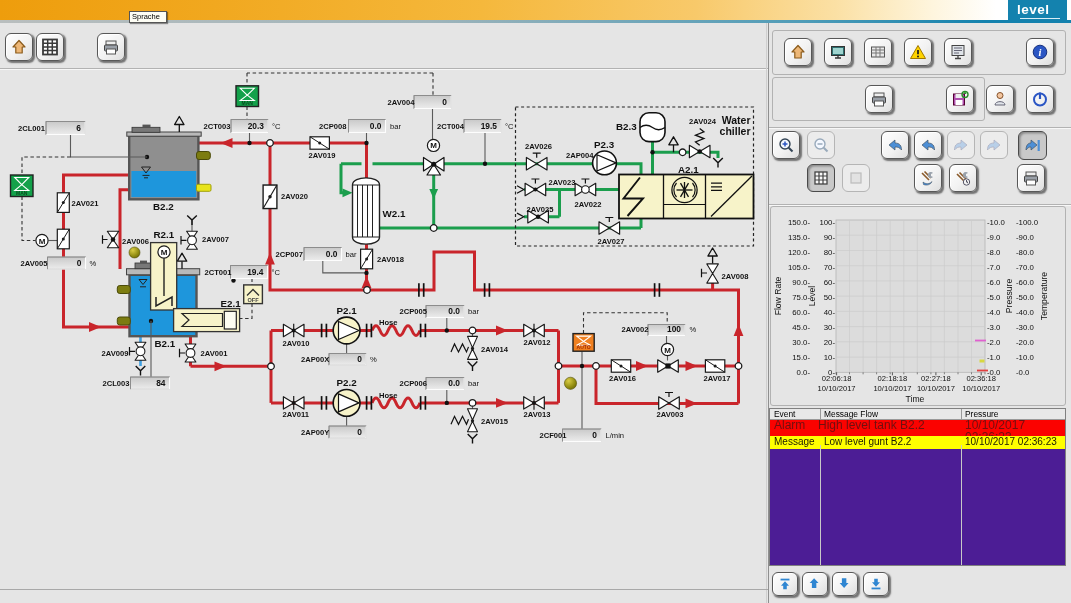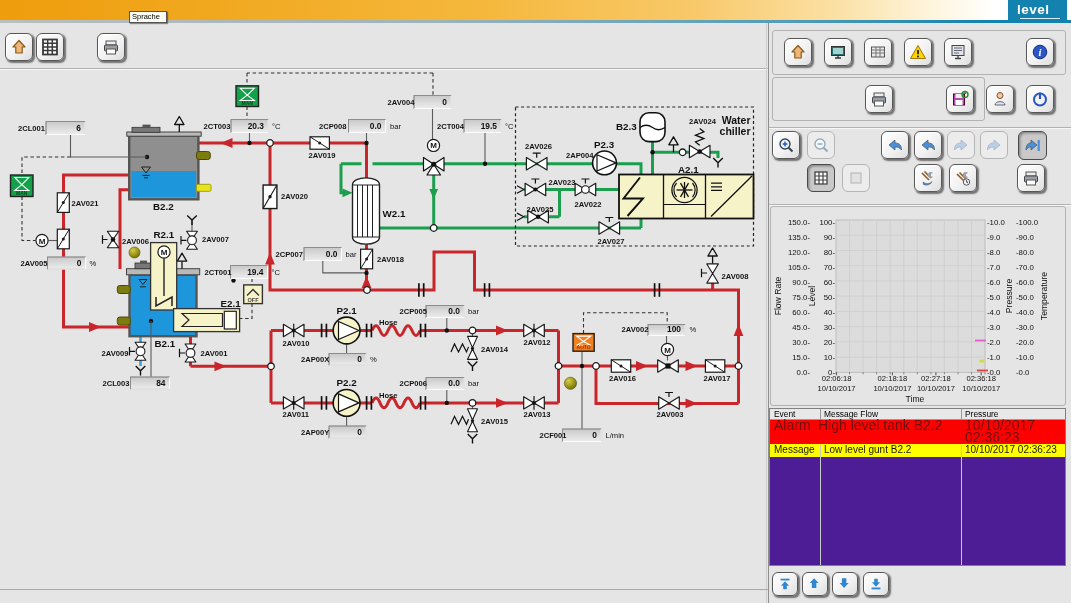--- a/index.html
+++ b/index.html
@@ -725,21 +725,21 @@
       <path d="M208,164.5 H219" stroke="#e04040" stroke-width="1.8"></path>
     </svg>
 <div style="position:absolute;left:769px;top:407.5px;width:297px;height:158.5px;background:#4c1d95;border:1px solid #808080">
 <div style="position:relative;height:11.5px;background:#e8e8e8;border-bottom:1px solid #999;font-size:8.4px;line-height:11px">
 <span style="position:absolute;left:4px">Event</span>
         <span style="position:absolute;left:54px">Message Flow</span>
         <span style="position:absolute;left:195px">Pressure</span>
 <span style="position:absolute;left:49.5px;top:0;width:1px;height:11.5px;background:#999"></span>
 <span style="position:absolute;left:190.5px;top:0;width:1px;height:11.5px;background:#999"></span>
       </div>
-<div style="position:relative;height:24px;background:#fb0200;color:#701010;font-size:14px;line-height:11.5px">
+<div style="position:relative;height:16px;background:#fb0200;color:#701010;font-size:12px;line-height:11.5px">
 <span style="position:absolute;left:4px">Alarm</span>
         <span style="position:absolute;left:48px">High level tank B2.2</span>
         <span style="position:absolute;left:195px">10/10/2017 02:36:23</span>
       </div>
 <div style="position:relative;height:12.5px;background:#ffff00;color:#1a1a00;font-size:10px;line-height:12px">
 <span style="position:absolute;left:4px">Message</span>
         <span style="position:absolute;left:54px">Low level gunt B2.2</span>
         <span style="position:absolute;left:195px">10/10/2017 02:36:23</span>
       </div>
 <div style="position:absolute;left:49.5px;top:36px;bottom:0;width:1px;background:#c8c8c8"></div>

